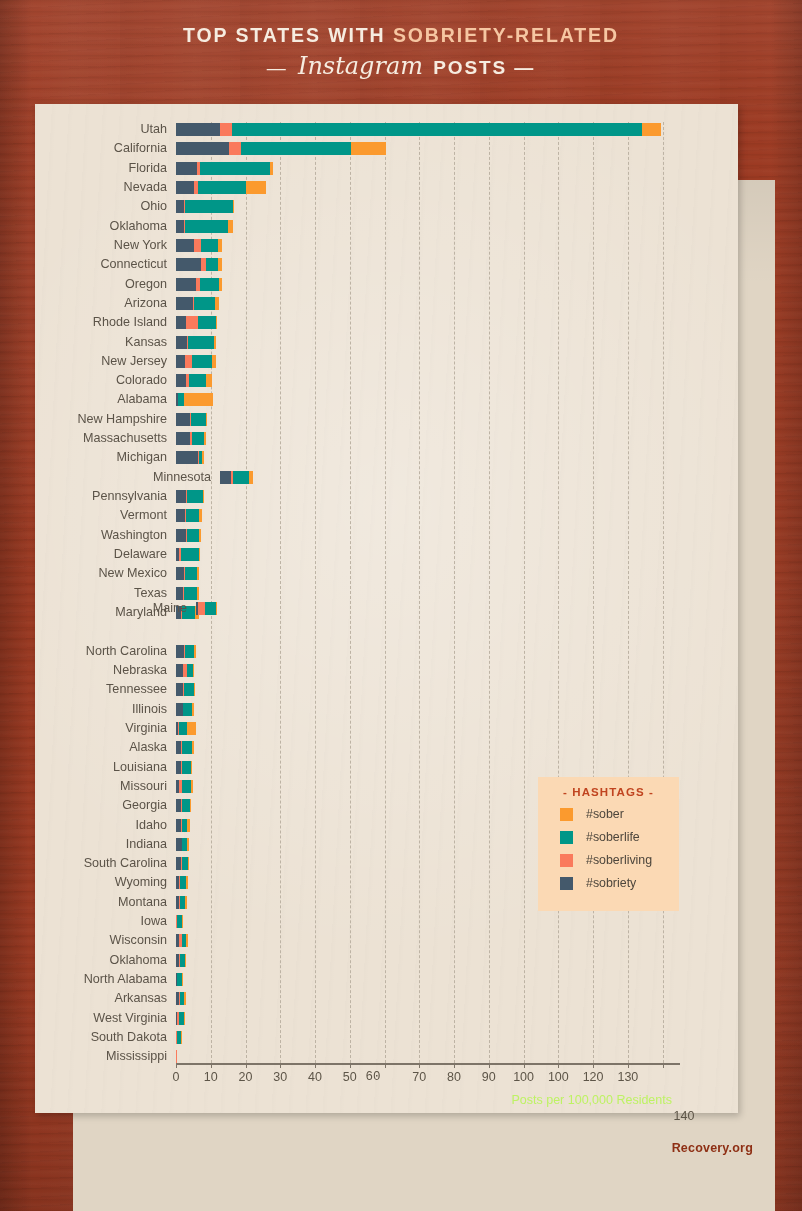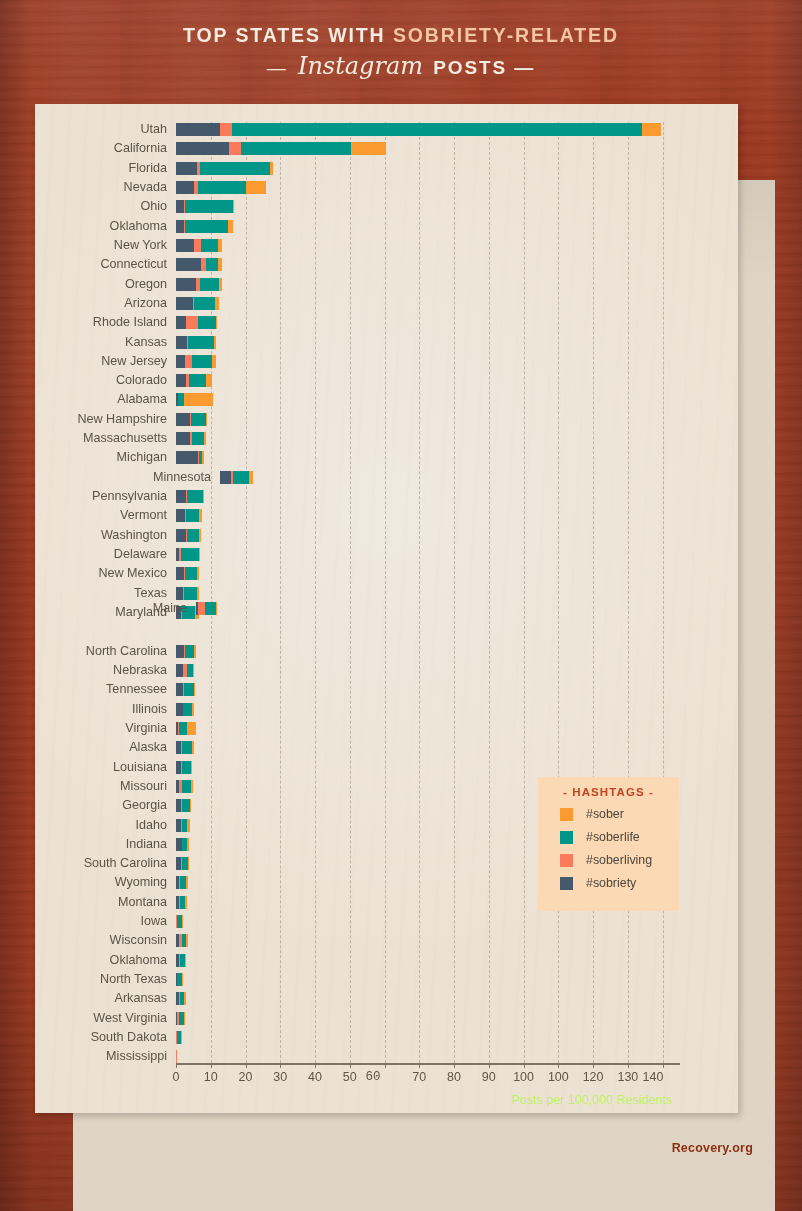--- a/index.html
+++ b/index.html
@@ -411,21 +411,21 @@
           <div class="seg" style="left: 10.08px; width: 1.73793px; background: rgb(251, 154, 46);"></div>
         </div>
         <div class="row" style="top: 831.76px; width: 504px;">
           <div class="rowlabel">Oklahoma</div>
           <div class="seg" style="left: 0px; width: 3.47586px; background: rgb(68, 89, 107);"></div>
           <div class="seg" style="left: 3.47586px; width: 1.1px; background: rgb(250, 122, 92);"></div>
           <div class="seg" style="left: 4.17103px; width: 4.86621px; background: rgb(0, 150, 136);"></div>
           <div class="seg" style="left: 9.03724px; width: 1.1px; background: rgb(251, 154, 46);"></div>
         </div>
         <div class="row" style="top: 851.08px; width: 504px;">
-          <div class="rowlabel">North Texas</div>
+          <div class="rowlabel">North Alabama</div>
           <div class="seg" style="left: 0px; width: 1.1px; background: rgb(68, 89, 107);"></div>
           <div class="seg" style="left: 0.695172px; width: 1.1px; background: rgb(250, 122, 92);"></div>
           <div class="seg" style="left: 1.39034px; width: 4.86621px; background: rgb(0, 150, 136);"></div>
           <div class="seg" style="left: 6.25655px; width: 1.1px; background: rgb(251, 154, 46);"></div>
         </div>
         <div class="row" style="top: 870.4px; width: 504px;">
           <div class="rowlabel">Arkansas</div>
           <div class="seg" style="left: 0px; width: 3.47586px; background: rgb(68, 89, 107);"></div>
           <div class="seg" style="left: 3.47586px; width: 1.1px; background: rgb(250, 122, 92);"></div>
           <div class="seg" style="left: 4.17103px; width: 3.82345px; background: rgb(0, 150, 136);"></div>
@@ -474,21 +474,21 @@
         <div class="ticklabel" style="left: 312.828px;">90</div>
         <div class="tick" style="left: 347.586px;"></div>
         <div class="ticklabel" style="left: 347.586px;">100</div>
         <div class="tick" style="left: 382.345px;"></div>
         <div class="ticklabel" style="left: 382.345px;">100</div>
         <div class="tick" style="left: 417.103px;"></div>
         <div class="ticklabel" style="left: 417.103px;">120</div>
         <div class="tick" style="left: 451.862px;"></div>
         <div class="ticklabel" style="left: 451.862px;">130</div>
         <div class="tick" style="left: 486.621px;"></div>
-        <div class="ticklabel" style="left: 477px;">140</div>
+        <div class="ticklabel" style="left: 508px; margin-top: 39px;">140</div>
       </div>
     <div id="axistitle">Posts per 100,000 Residents</div>
   </div>
 </div>
 
 <div id="legend">
   <div id="legend-title">- HASHTAGS -</div>
   <div id="legend-items">
       <div class="lg-item">
         <span class="lg-sw" style="background: rgb(251, 154, 46);"></span>

